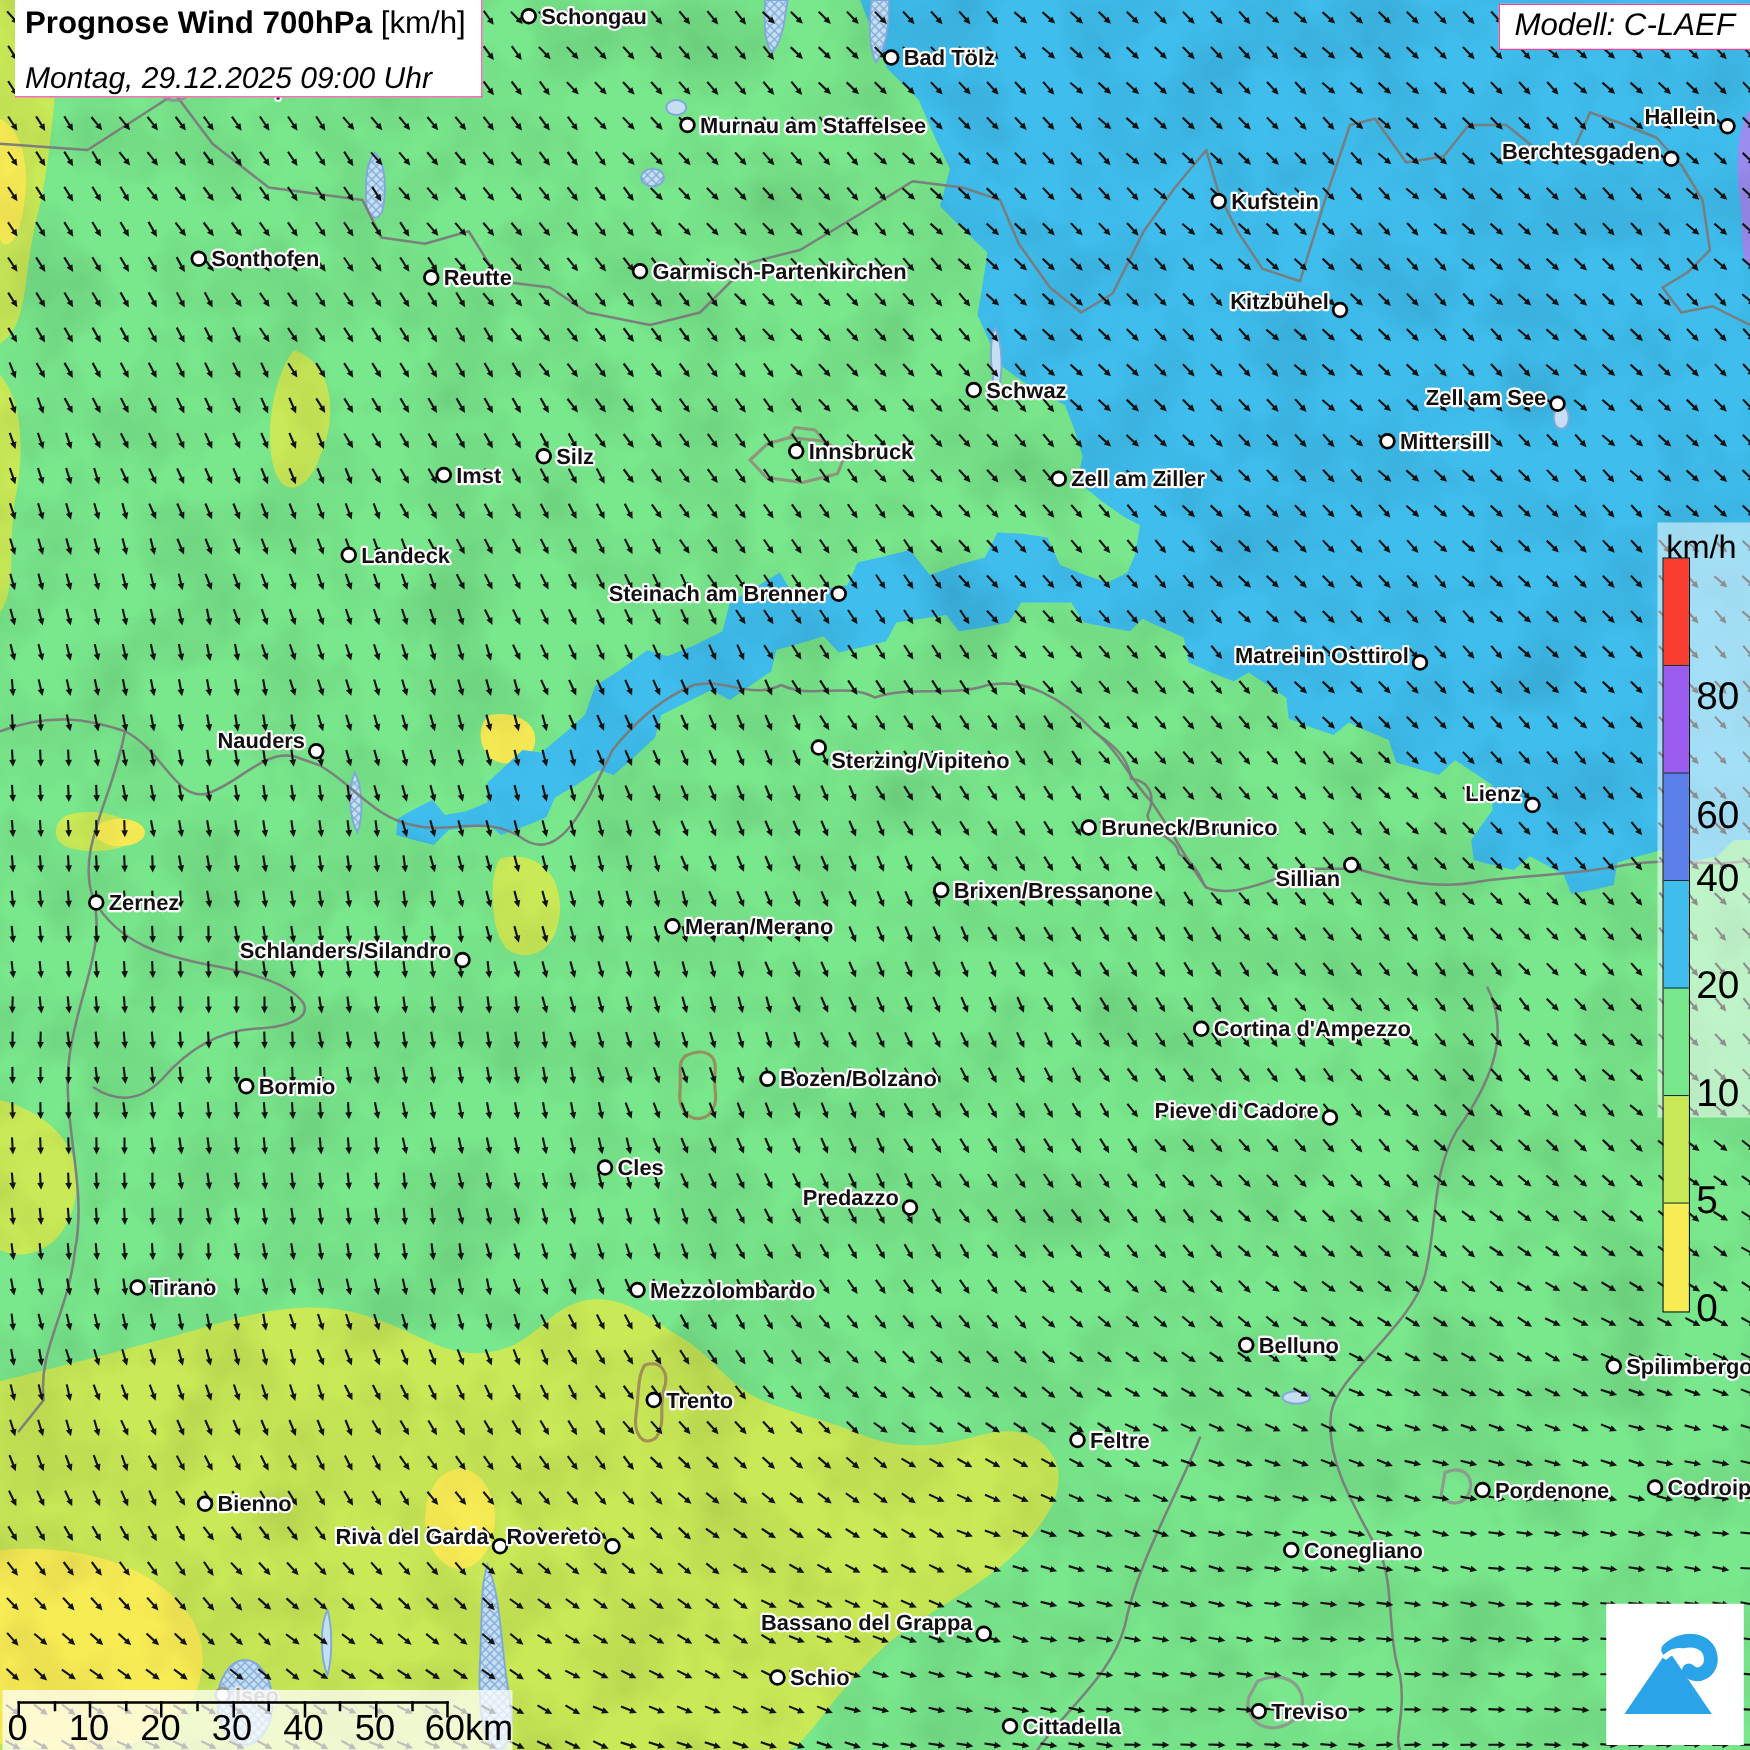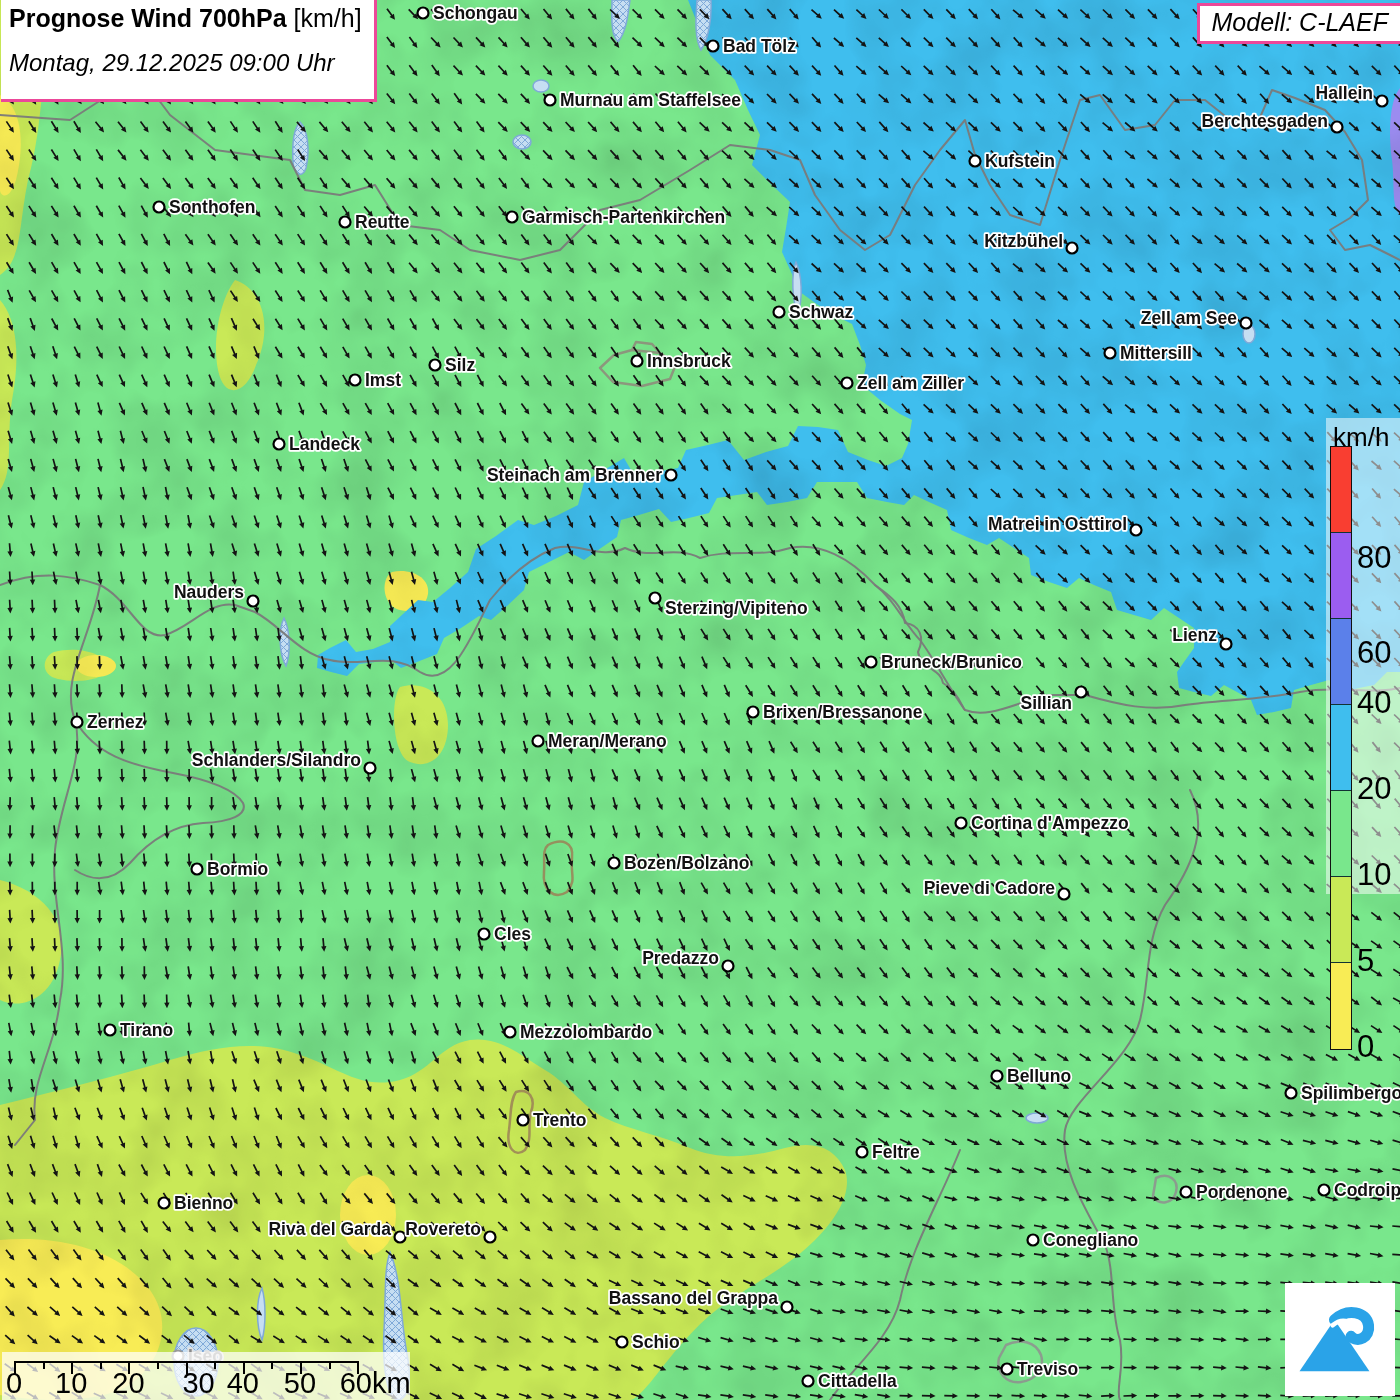--- a/index.html
+++ b/index.html
@@ -1,21 +1,21 @@
 <!DOCTYPE html>
 <html><head>
 <meta charset="utf-8">
 <style>
   html,body{margin:0;padding:0;background:#dfe3e6}
   .stage{position:relative;width:1400px;height:1400px;overflow:hidden;
          font-family:"Liberation Sans",sans-serif;background:#79e78c}
   #map{position:absolute;left:0;top:0}
 
-  .panel{position:absolute;background:#fff;border:3px solid #ec4899;box-sizing:border-box}
-  .title-box{left:1px;top:0;padding:4px 12px 22px 8px;border-left:none;border-top:none}
+  .panel{position:absolute;background:#fff;border:1px solid #ec4899;box-sizing:border-box}
+  .title-box{left:12px;top:0;padding:4px 12px 0 8px;border-left:none;border-top:none}
   .title-line1{font-size:25px;font-weight:bold;color:#000;white-space:nowrap}
   .title-line1 .unit{font-weight:normal}
   .title-line2{font-size:24px;font-style:italic;color:#000;margin-top:16px;white-space:nowrap}
   .model-box{right:0;top:3px;padding:2px 12px 4px 12px;font-size:25px;font-style:italic;border-right:none}
 
   .legend{position:absolute;left:1326px;top:418px;width:74px;height:476px;
           background:rgba(255,255,255,0.52)}
   .legend-title{position:absolute;left:7px;top:4px;font-size:26px;color:#000}
   .legend-bar{position:absolute;left:4px;top:28px;width:20px;height:602px;
               border:1px solid #111;box-sizing:content-box}
@@ -266,21 +266,21 @@
       <div class="sb-tick minor" style="left: 40.6px;"></div>
       <div class="sb-label" style="left: 12px;">0</div>
       <div class="sb-tick" style="left: 69.2px;"></div>
       <div class="sb-tick minor" style="left: 97.8px;"></div>
       <div class="sb-label" style="left: 69.2px;">10</div>
       <div class="sb-tick" style="left: 126.4px;"></div>
       <div class="sb-tick minor" style="left: 155px;"></div>
       <div class="sb-label" style="left: 126.4px;">20</div>
       <div class="sb-tick" style="left: 183.6px;"></div>
       <div class="sb-tick minor" style="left: 212.2px;"></div>
-      <div class="sb-label" style="left: 183.6px; margin-left: 13px;">30</div>
+      <div class="sb-label" style="left: 183.6px;">30</div>
       <div class="sb-tick" style="left: 240.8px;"></div>
       <div class="sb-tick minor" style="left: 269.4px;"></div>
       <div class="sb-label" style="left: 240.8px;">40</div>
       <div class="sb-tick" style="left: 298px;"></div>
       <div class="sb-tick minor" style="left: 326.6px;"></div>
       <div class="sb-label" style="left: 298px;">50</div>
       <div class="sb-tick" style="left: 355.2px;"></div>
       <div class="sb-label" style="left: 373.2px;">60km</div>
     </div>
 

